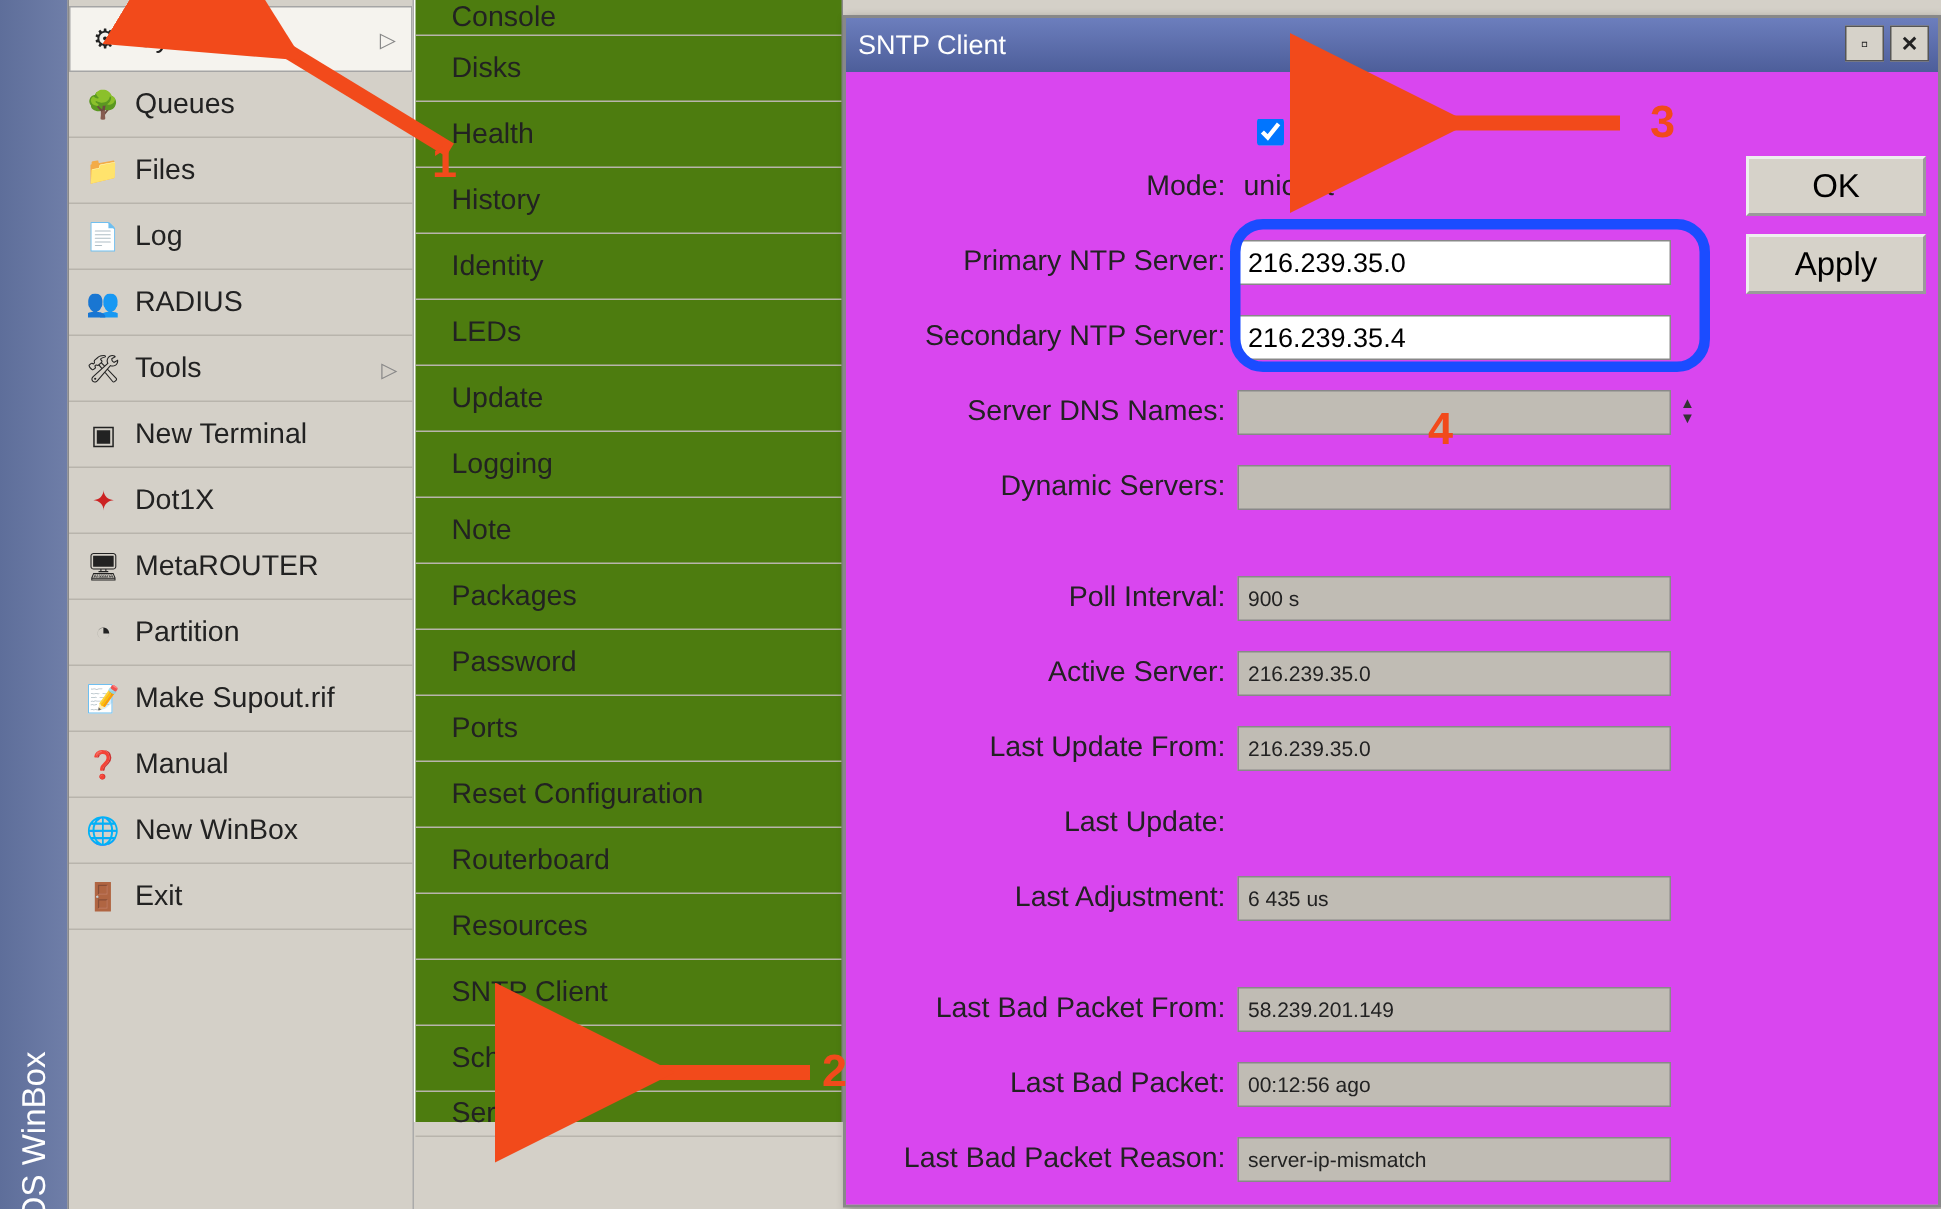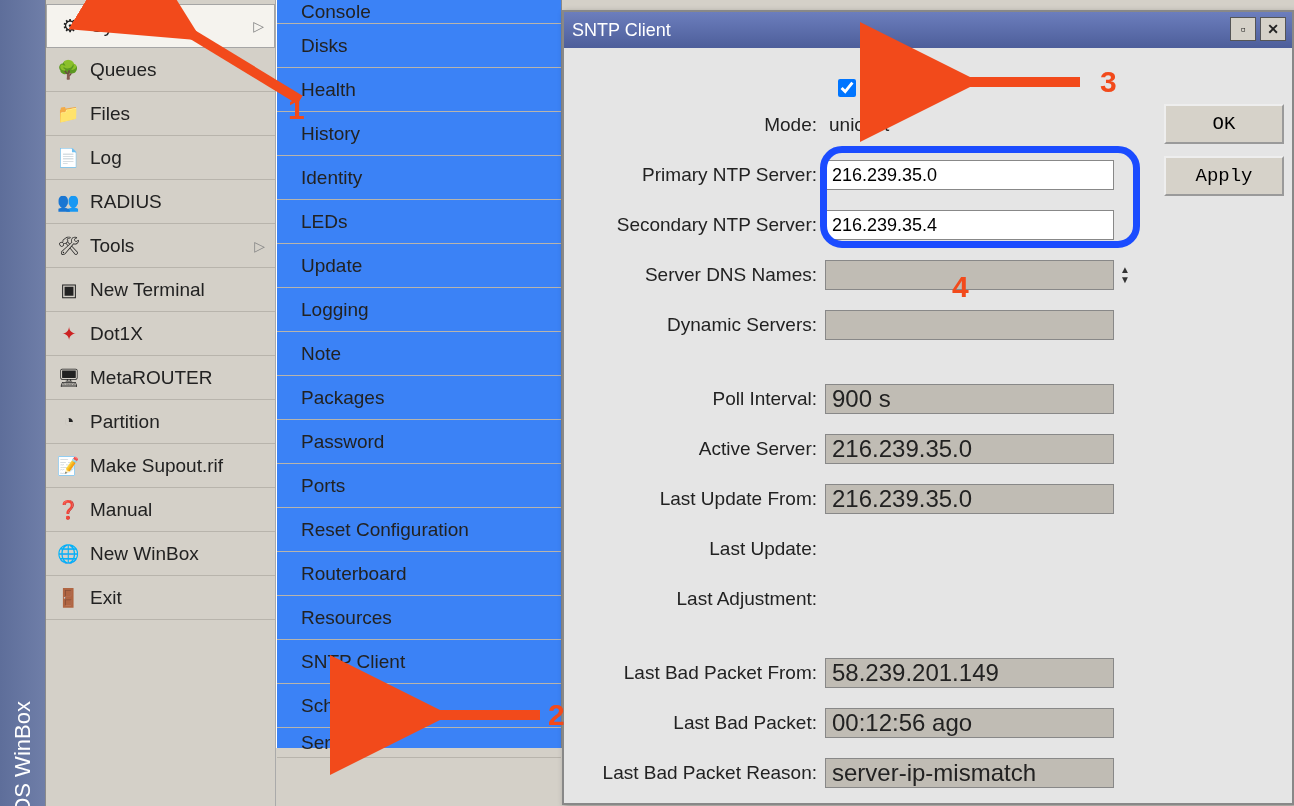--- a/index.html
+++ b/index.html
@@ -50,21 +50,21 @@
   }
   .sidebar .item.sel{
     background:#f5f3ee;
     border:1px solid #a5a5a5;
   }
   .sidebar .item .chev{margin-left:auto;color:#888;font-size:14px;}
 
   
   .submenu{
     position:absolute;left:276px;top:0;width:286px;height:748px;
-    background:#3b82f6;
+    background:#4d7c0f;
     border-left:1px solid #fff;
     border-right:1px solid #888;
   }
   .submenu .sitem{
     display:flex;align-items:center;height:44px;padding:0 24px;
     border-bottom:1px solid #b8b4ac;font-size:19px;
   }
 
   
   .win{
@@ -79,41 +79,41 @@
     color:#fff;
     display:flex;align-items:center;padding:0 8px;font-size:18px;
     position:relative;
   }
   .win .titlebar .btns{position:absolute;right:6px;top:5px;display:flex;gap:4px;}
   .win .titlebar .btns .wbtn{
     width:26px;height:24px;background:#d6d2c9;border:1px solid #555;display:flex;align-items:center;justify-content:center;font-size:14px;font-weight:bold;color:#222;
   }
   .win .body{
     position:absolute;top:36px;left:0;right:0;bottom:0;
-    background:#e5e5e5;
+    background:#d946ef;
     padding:20px 8px;
   }
   .action-col{
     position:absolute;right:8px;top:56px;width:120px;display:flex;flex-direction:column;gap:12px;
   }
   .action-col button{
-    height:40px;background:#d6d2c9;border:2px outset #eee;font-size:19px;font-family:Liberation Mono, monospace;
+    height:40px;background:#d6d2c9;border:2px outset #eee;font-size:22px;font-family:Liberation Sans, sans-serif;
   }
   .form{
     position:absolute;left:6px;top:52px;right:138px;
   }
   .row{display:flex;align-items:center;height:50px;}
   .row.gap{height:24px;}
   .lbl{width:255px;text-align:right;padding-right:8px;font-size:19px;color:#222;}
   .fld{flex:1;display:flex;align-items:center;}
   .fld input[type=text]{
     width:289px;height:30px;background:#fff;border:1px solid #888;padding:2px 6px;font-size:18px;font-family:inherit;
   }
   .fld .ro{
-    width:289px;height:30px;background:#c0bcb4;border:1px solid #888;padding:2px 6px;font-size:24px;
+    width:289px;height:30px;background:#c0bcb4;border:1px solid #888;padding:2px 6px;font-size:14px;
     display:flex;align-items:center;
   }
   .fld .ro.txt{border:1px solid #888;}
   .fld .mode{font-size:19px;padding-left:4px;}
   .updown{margin-left:6px;display:flex;flex-direction:column;font-size:10px;line-height:10px;color:#333;}
   .enabled-row{display:flex;align-items:center;justify-content:flex-start;height:40px;padding-left:262px;}
   .enabled-row input{width:18px;height:18px;margin-right:6px;}
   .enabled-row label{font-size:19px;}
 
   
@@ -327,20 +327,25 @@
             <div class="ro txt">
               <span>216.239.35.0</span>
             </div>
           </div>
       </div>
       <div class="row">
         <div class="lbl">Last Update:</div>
       </div>
       <div class="row">
         <div class="lbl">Last Adjustment:</div>
+        <div class="fld">
+            <div class="ro txt">
+              <span>6 435 us</span>
+            </div>
+          </div>
       </div>
       <div class="row gap"></div>
       <div class="row">
         <div class="lbl">Last Bad Packet From:</div>
         <div class="fld">
             <div class="ro txt">
               <span>58.239.201.149</span>
             </div>
           </div>
       </div>

